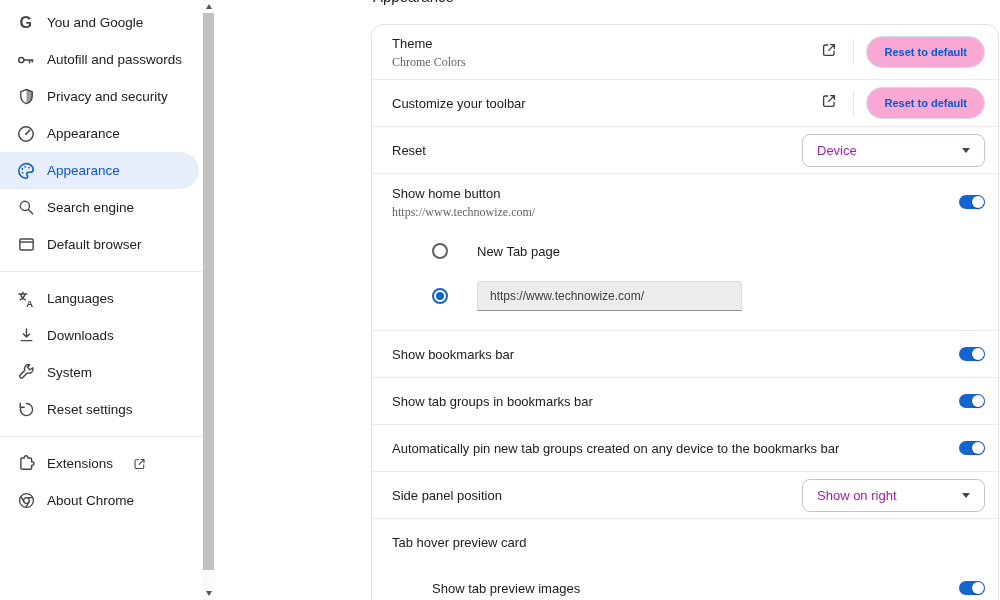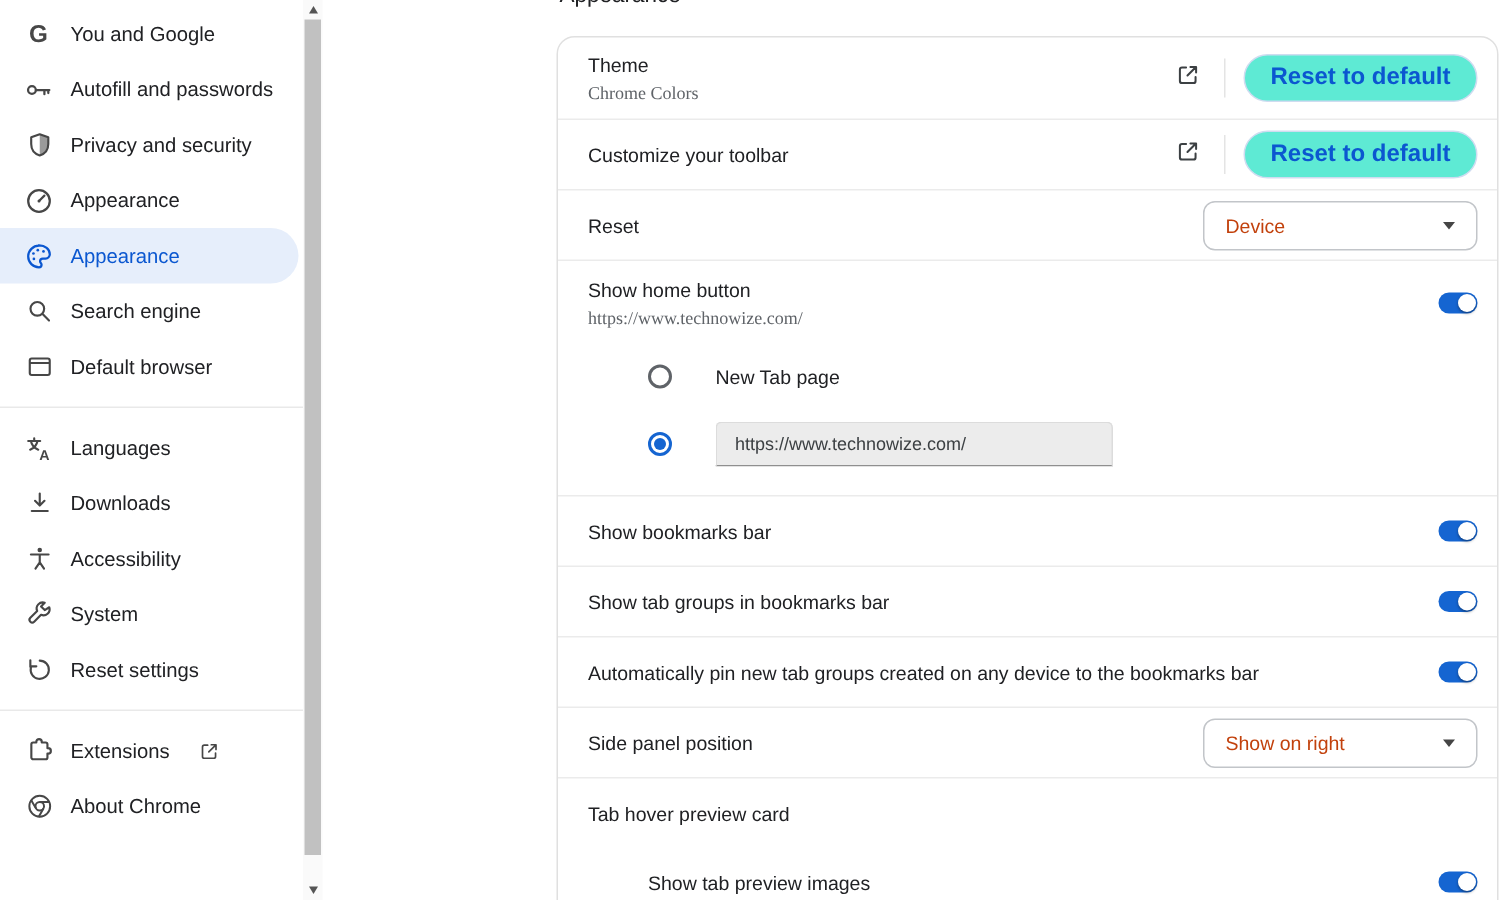--- a/index.html
+++ b/index.html
@@ -40,26 +40,26 @@
   .row-tall { min-height:54px; }
   .lblwrap { display:flex; flex-direction:column; justify-content:center; }
   .lbl { font-size:13px; color:#202124; line-height:17px; }
   .sub { font-size:12px; color:#5f6368; line-height:16px; margin-top:2px;font-family:Liberation Serif, serif; }
   .controls { margin-left:auto; display:flex; align-items:center; }
   .hr { height:1px; background:#ebebeb; }
 
   .open-btn { width:32px; height:32px; display:flex; align-items:center; justify-content:center;
               color:#3c4043; cursor:pointer; }
   .vsep { width:1px; height:26px; background:#e4e4e4; margin:0 12px 0 8px; }
-  .pill-btn { height:32px; padding:0 17px; border:1px solid #cfdcf0; border-radius:16px; background:#5eead4;
-              color:var(--accent); font-size:16px; font-weight:700; display:flex; align-items:center;
+  .pill-btn { height:32px; padding:0 17px; border:1px solid #cfdcf0; border-radius:16px; background:#f9a8d4;
+              color:var(--accent); font-size:11px; font-weight:700; display:flex; align-items:center;
               cursor:pointer; font-family:inherit; }
 
   .dropdown { width:183px; height:33px; border:1px solid #c2c5c9; border-radius:8px; background:#fff;
-              display:flex; align-items:center; padding:10px 14px; font-size:13px; color:#c2410c;
+              display:flex; align-items:center; padding:10px 14px; font-size:13px; color:#a21caf;
               cursor:pointer; }
   .caret { margin-left:auto; width:0; height:0; border-left:4px solid transparent;
            border-right:4px solid transparent; border-top:5px solid #454545; }
 
   .toggle { width:26px; height:14px; border-radius:7px; background:var(--toggle-on); position:relative;
             cursor:pointer; flex:0 0 26px; }
   .toggle .knob { position:absolute; top:1px; right:1px; width:12px; height:12px; border-radius:50%;
                   background:#fff; box-shadow:0 1px 2px rgba(0,0,0,.4); }
 
   .home-block { padding-bottom:10px; }
@@ -162,29 +162,20 @@
       <div class="side-item">
         <span class="ic">
           <svg viewBox="0 0 20 20" width="19" height="19" fill="none" stroke="currentColor" stroke-width="1.5" stroke-linecap="round" stroke-linejoin="round">
             <path d="M10 3.2v8.2M6.7 8.3l3.3 3.3 3.3-3.3M4.4 15.4h11.2"></path>
           </svg>
         </span>
         <span class="side-lbl">Downloads</span>
       </div>
       <div class="side-item">
         <span class="ic">
-          <svg viewBox="0 0 20 20" width="19" height="19" fill="none" stroke="currentColor" stroke-width="1.5" stroke-linecap="round" stroke-linejoin="round">
-            <circle cx="10" cy="3.9" r="1.6" fill="currentColor" stroke="none"></circle>
-            <path d="M3.8 7h12.4M10 7v5.6M10 12.6L7 17M10 12.6l3 4.4"></path>
-          </svg>
-        </span>
-        <span class="side-lbl">Accessibility</span>
-      </div>
-      <div class="side-item">
-        <span class="ic">
           <svg viewBox="0 0 20 20" width="19" height="19" fill="none" stroke="currentColor" stroke-width="1.5" stroke-linejoin="round">
             <path d="M16.7 5.1a4.3 4.3 0 0 1-5.8 5.3l-4.8 4.8a1.9 1.9 0 0 1-2.7-2.7l4.8-4.8a4.3 4.3 0 0 1 5.3-5.8L10.9 4.5l2.6 2.6 3.2-2z"></path>
           </svg>
         </span>
         <span class="side-lbl">System</span>
       </div>
       <div class="side-item">
         <span class="ic">
           <svg viewBox="0 0 20 20" width="19" height="19" fill="none" stroke="currentColor" stroke-width="1.5" stroke-linecap="round">
             <path d="M10 3.6a6.4 6.4 0 1 1-6.2 4.8"></path>

